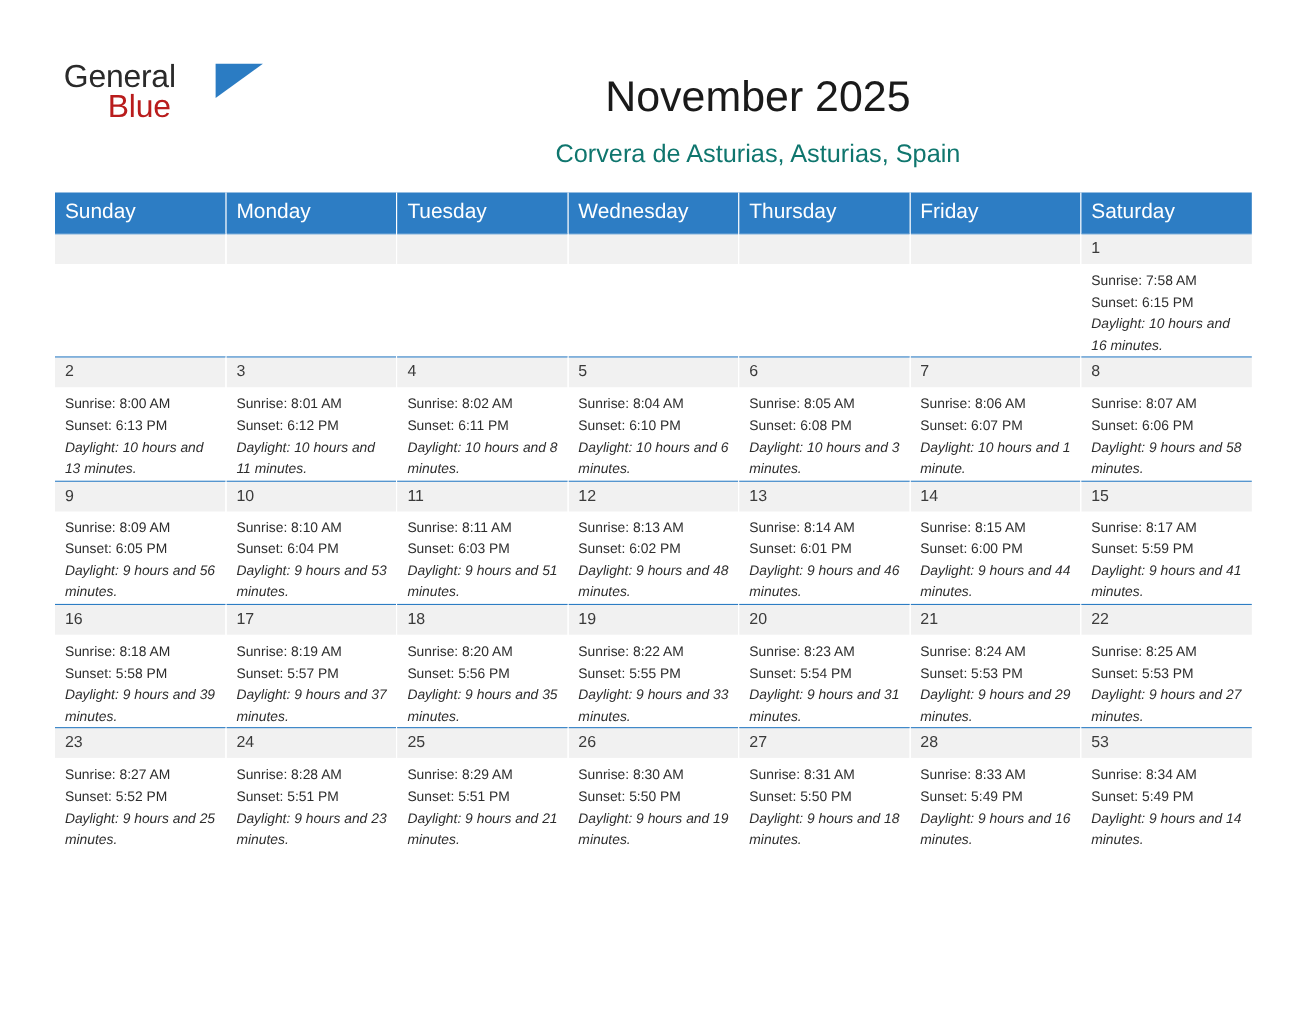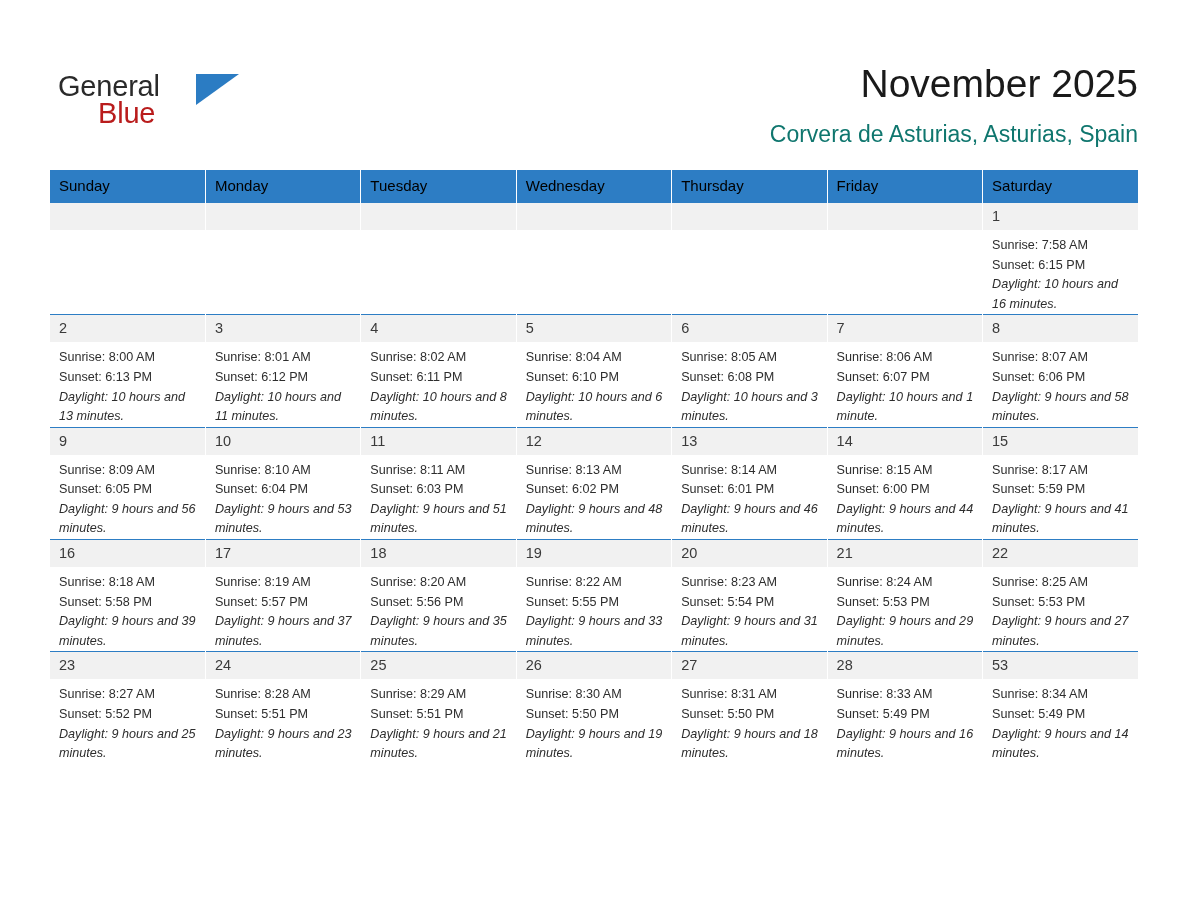--- a/index.html
+++ b/index.html
@@ -12,21 +12,21 @@
     background: #ffffff;
     font-family: "Liberation Sans", sans-serif;
     color: #231f20;
     -webkit-font-smoothing: antialiased;
   }
   .page {
     position: relative;
     width: 1188px;
     height: 918px;
     box-sizing: border-box;
-    padding: 16px 50px;
+    padding: 0 50px;
   }
 
   
   .header {
     display: flex;
     align-items: flex-start;
     justify-content: space-between;
     padding-top: 48px;
   }
   .logo {
@@ -54,22 +54,23 @@
   .logo-triangle {
     position: absolute;
     left: 146px;
     top: 10px;
     width: 0;
     height: 0;
     border-left: 43px solid #2b7cc3;
     border-bottom: 31px solid transparent;
   }
   .title-block {
-    text-align: right;
+    text-align: center;
     flex: 1 1 auto;
+    margin-top: 21px;
   }
   .month-title {
     font-size: 39px;
     font-weight: normal;
     color: #1a1a1a;
     line-height: 1.05;
     margin: 0;
   }
   .location {
     font-size: 23px;
@@ -79,22 +80,22 @@
 
   
   .calendar {
     margin-top: 22px;
     width: 1088px;
     border-collapse: collapse;
     table-layout: fixed;
   }
   .calendar th {
     background: #2d7dc4;
-    color: #000000;
-    font-size: 15px;
+    color: #ffffff;
+    font-size: 19px;
     font-weight: normal;
     text-align: left;
     padding: 7px 0 8px 9px;
     border-right: 1px solid #ffffff;
   }
   .calendar th:last-child {
     border-right: none;
   }
   .calendar td {
     vertical-align: top;

